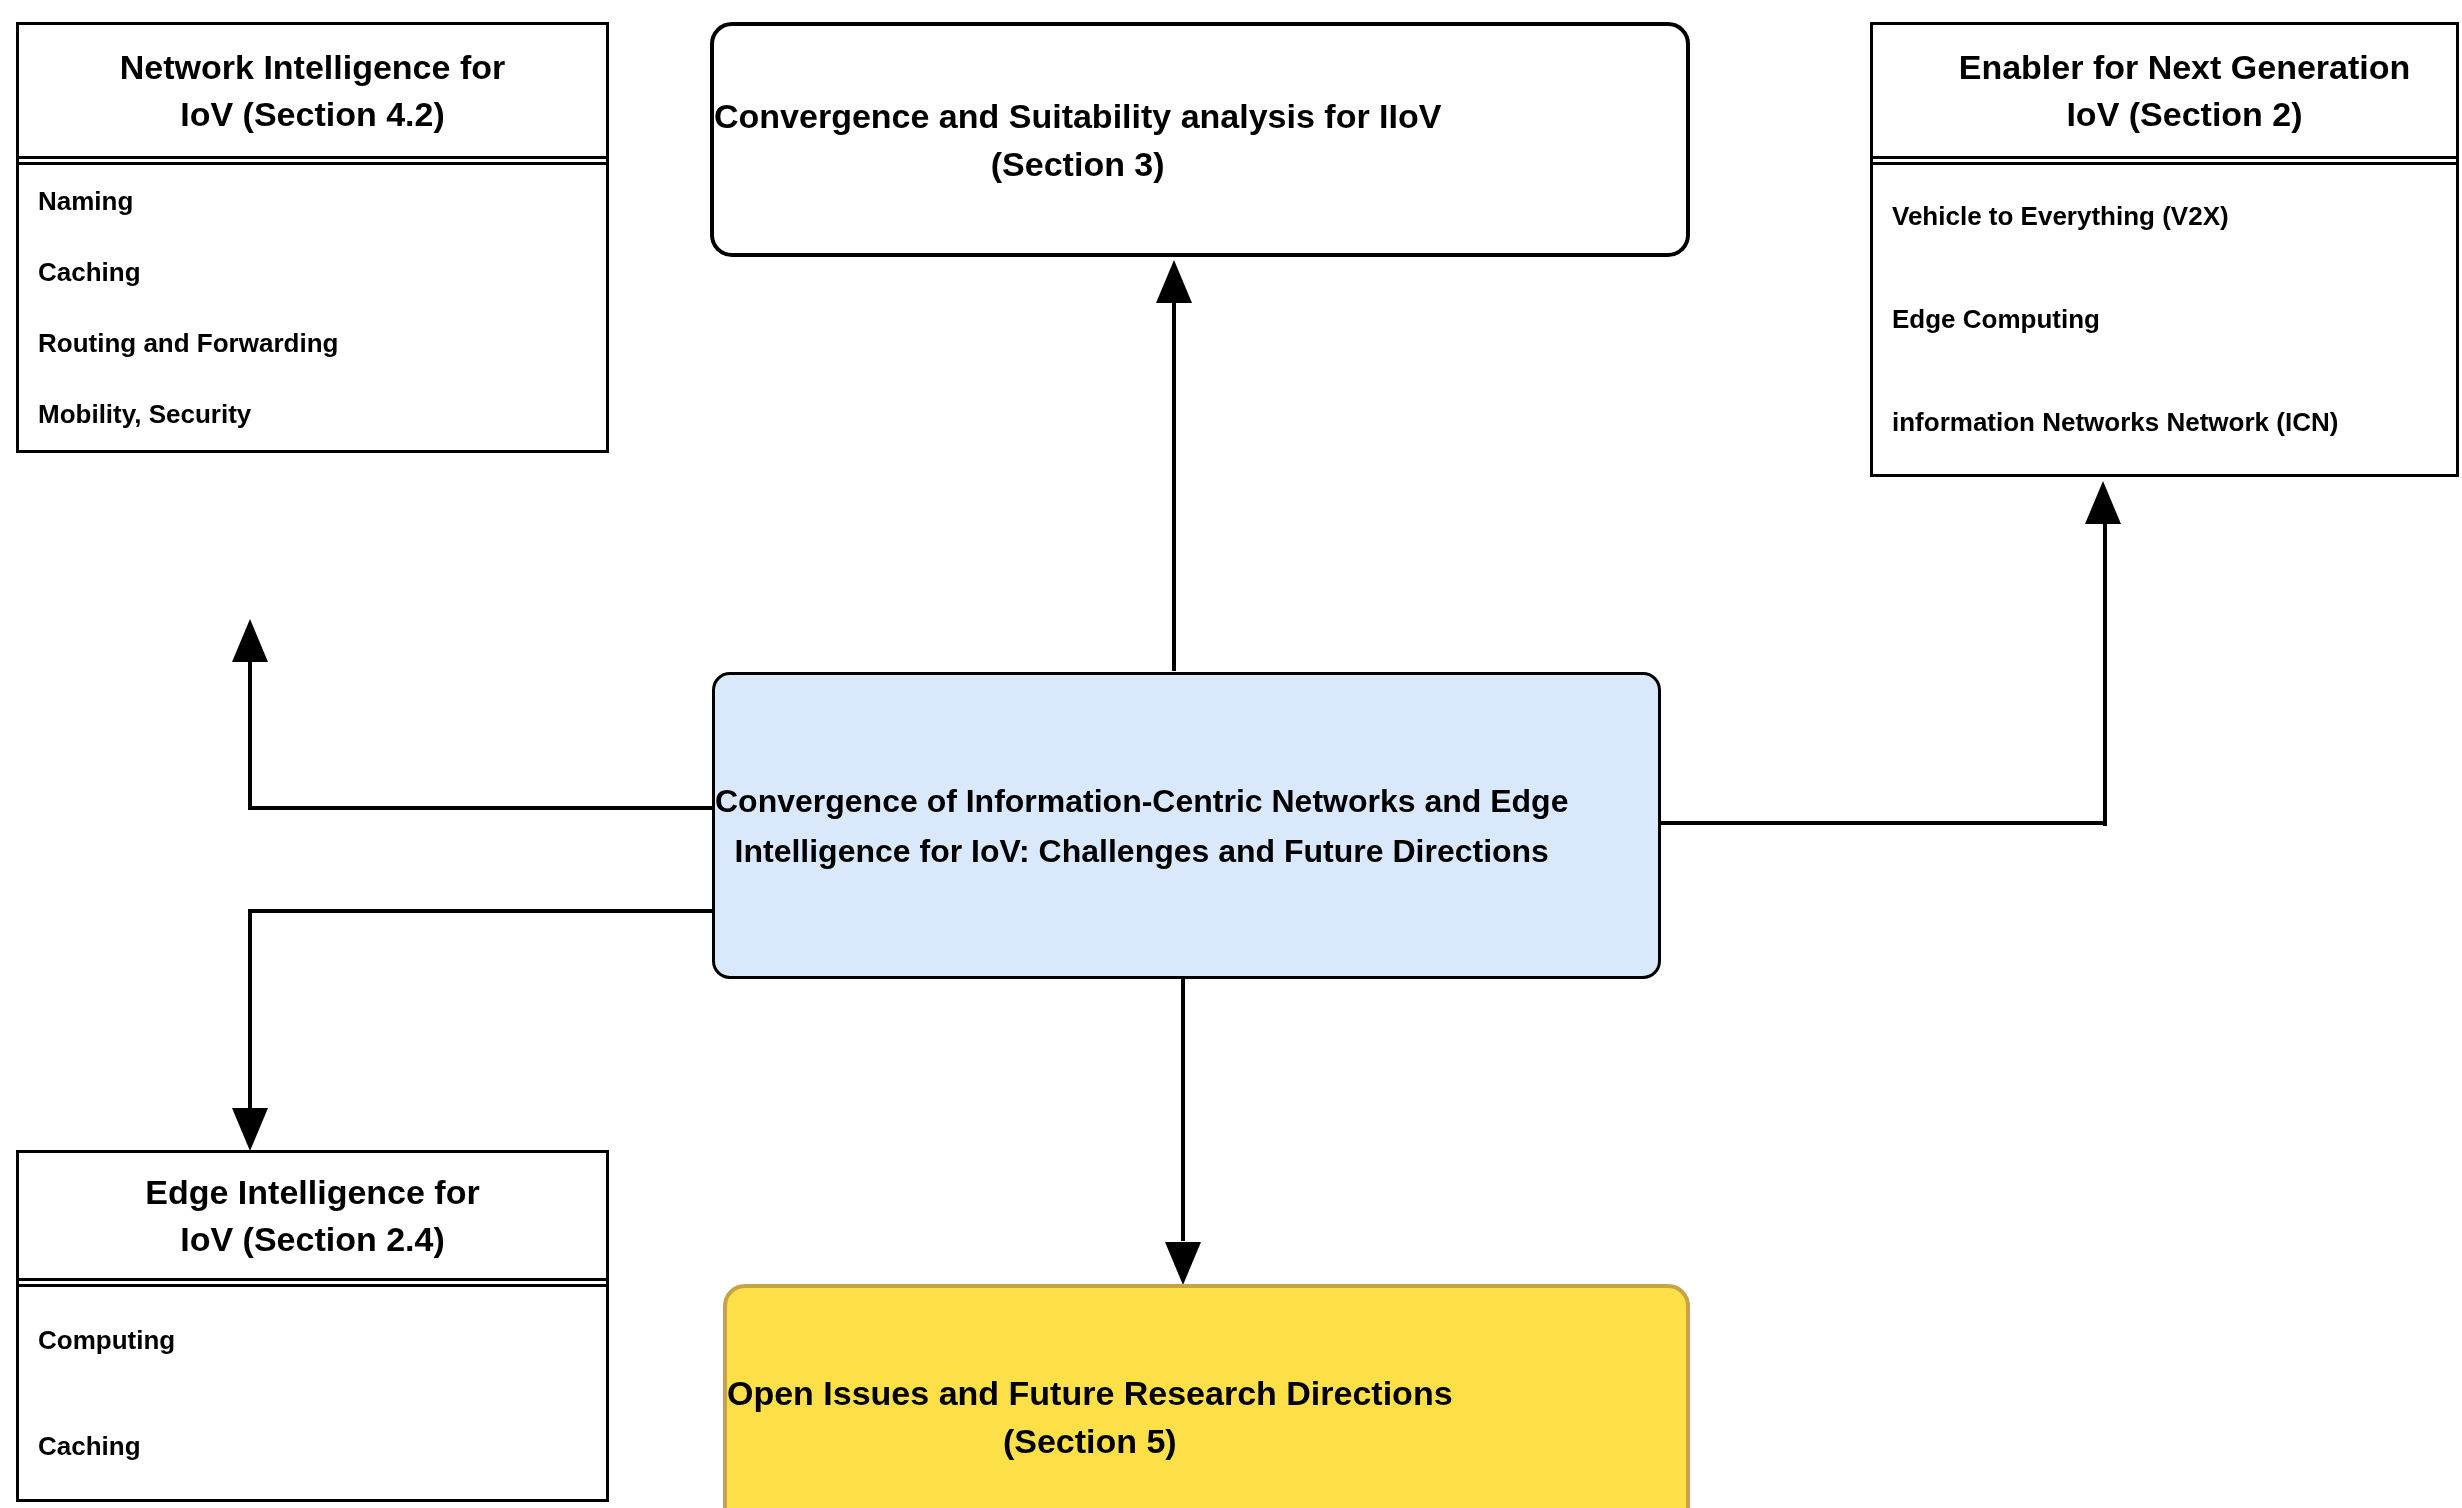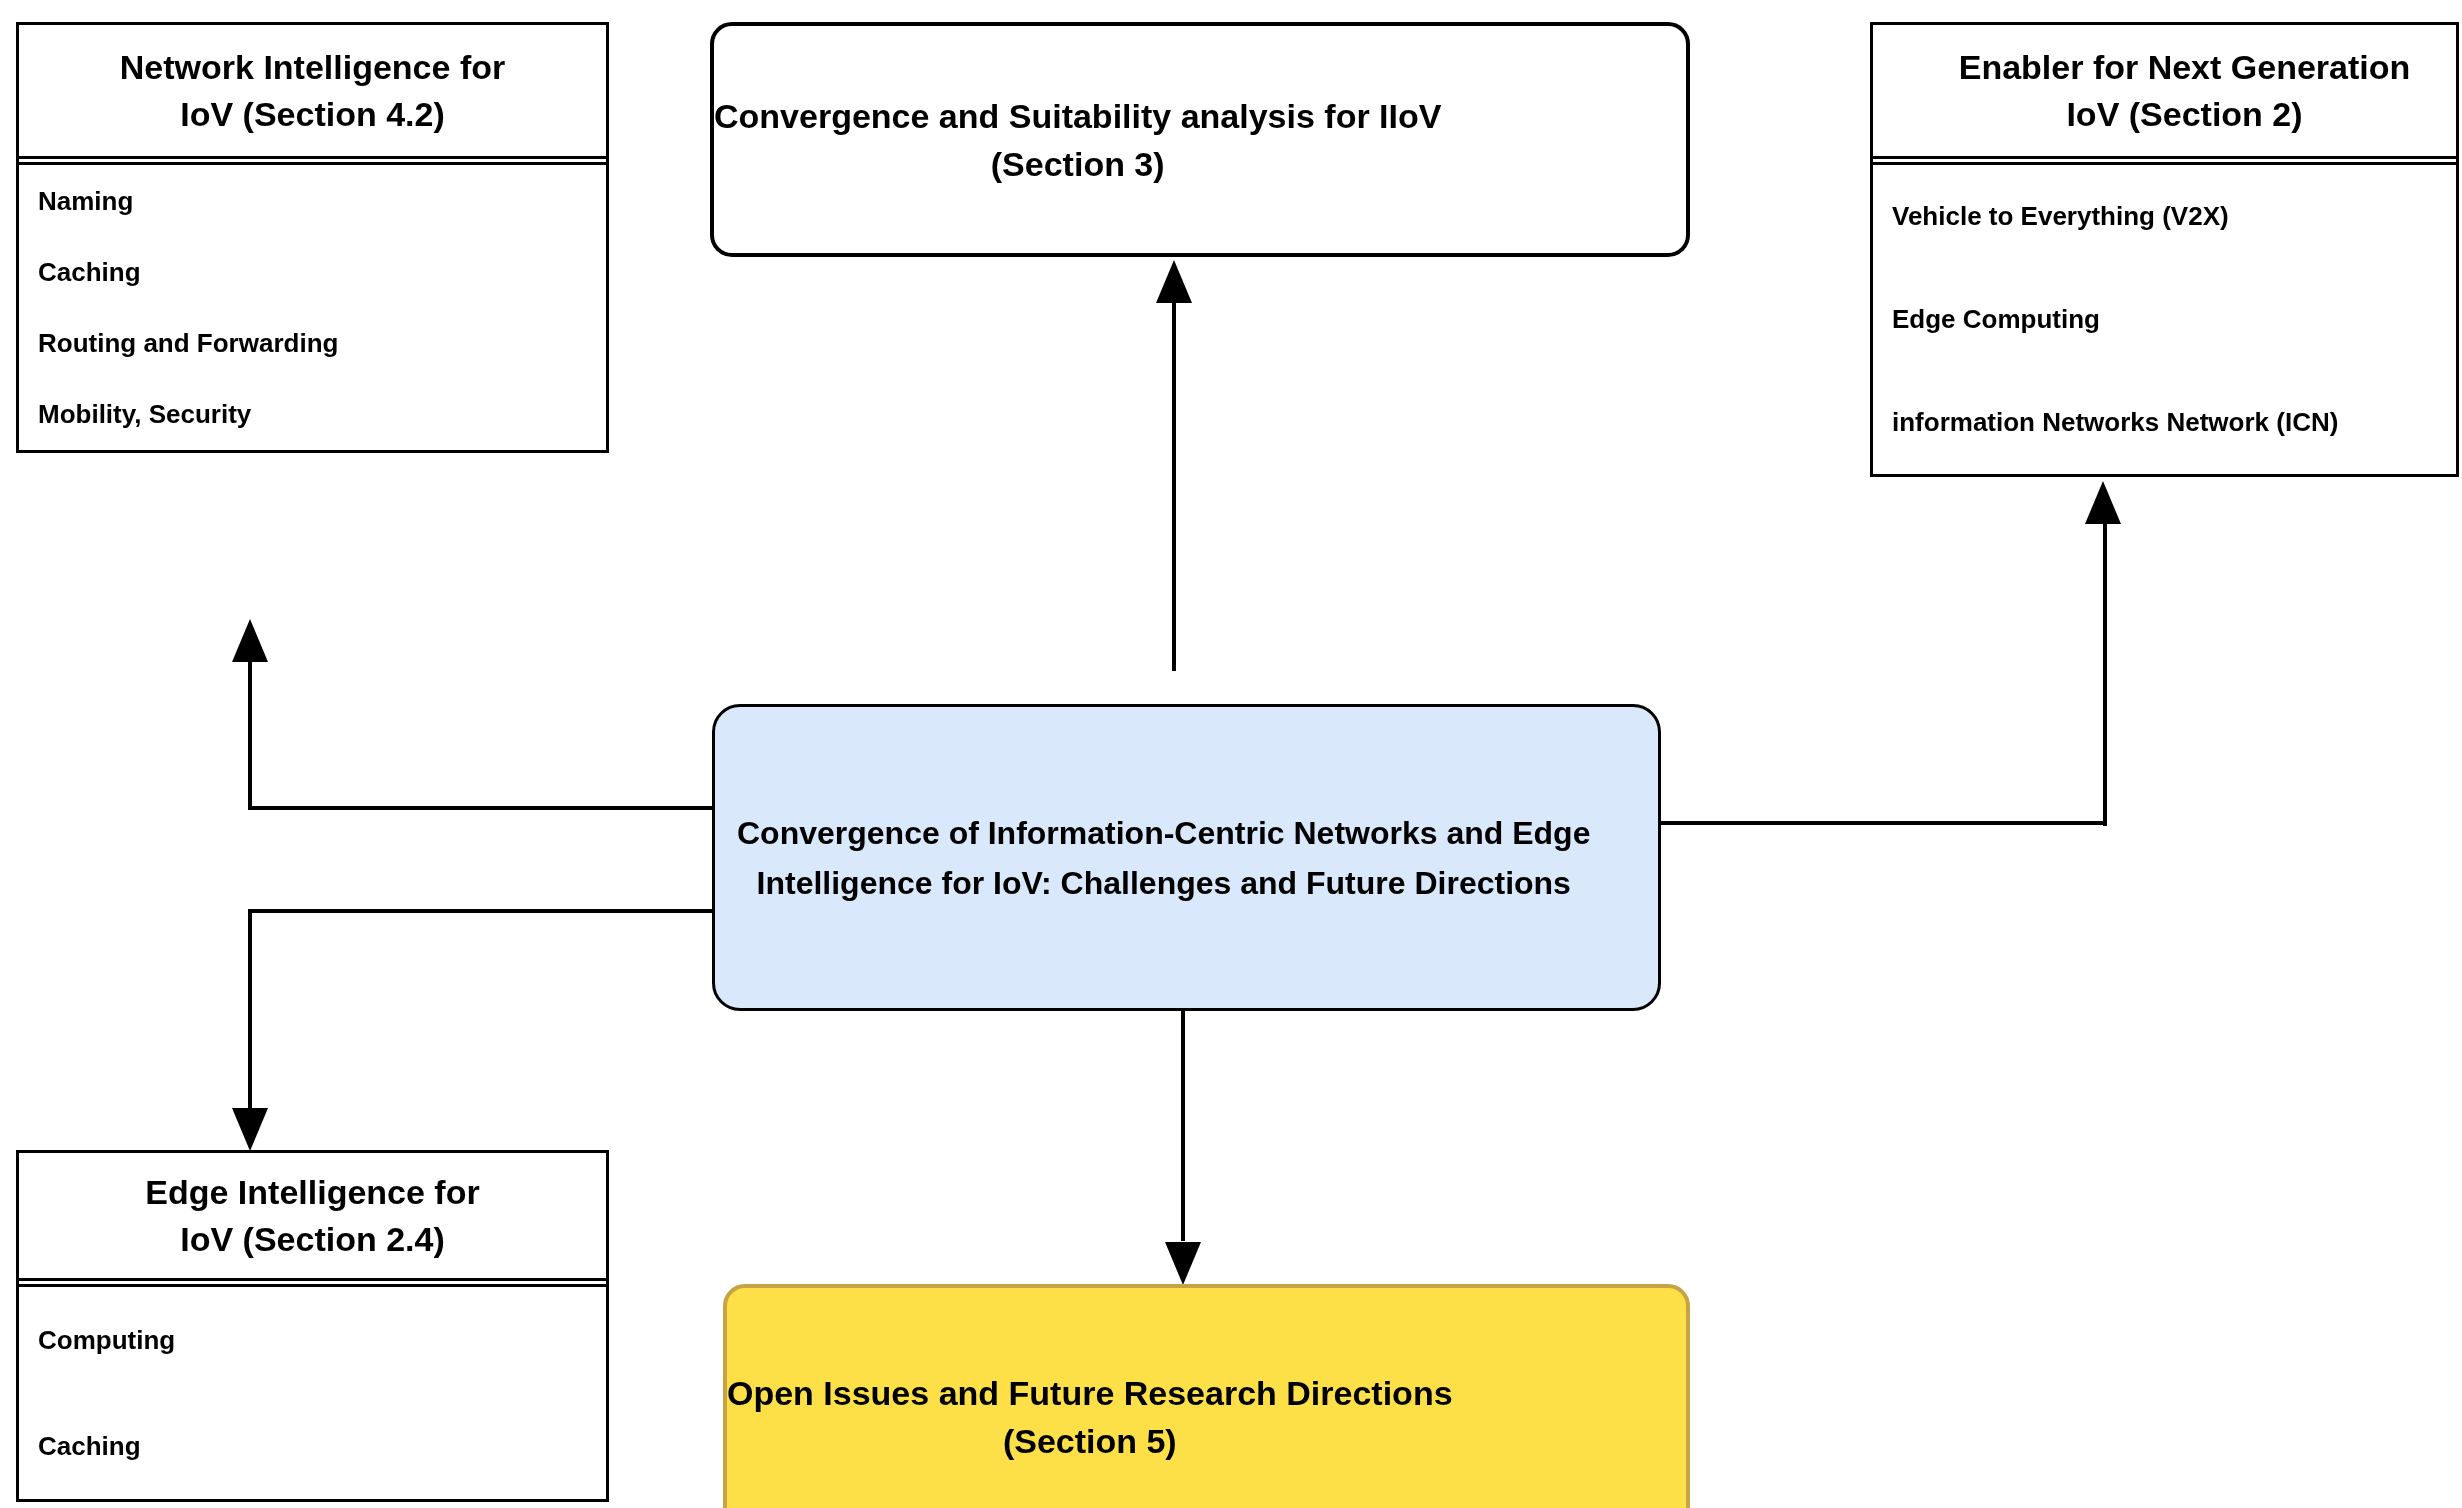--- a/index.html
+++ b/index.html
@@ -64,24 +64,24 @@
   
   #box-network { left: 16px; top: 22px; width: 593px; height: 431px; }
   #box-network .panel-header { height: 131px; }
 
   #box-analysis { left: 710px; top: 22px; width: 980px; height: 235px; }
 
   #box-enabler { left: 1870px; top: 22px; width: 589px; height: 455px; }
   #box-enabler .panel-header { height: 131px; padding-left: 40px; }
 
   #box-center {
-    left: 712px; top: 704px; width: 949px; height: 307px;
-    border-width: 3.7px; border-radius: 28px;
+    left: 712px; top: 672px; width: 949px; height: 307px;
+    border-width: 3.7px; border-radius: 18px;
     background: #dae8fc;
-    font-size: 32px; line-height: 50px; padding-left: 22px;
+    font-size: 32px; line-height: 50px;
   }
 
   #box-edge { left: 16px; top: 1150px; width: 593px; height: 352px; }
   #box-edge .panel-header { height: 125px; }
 
   #box-issues {
     left: 723px; top: 1284px; width: 967px; height: 266px;
     background: #fde047;
     border-color: #c8a345;
   }

